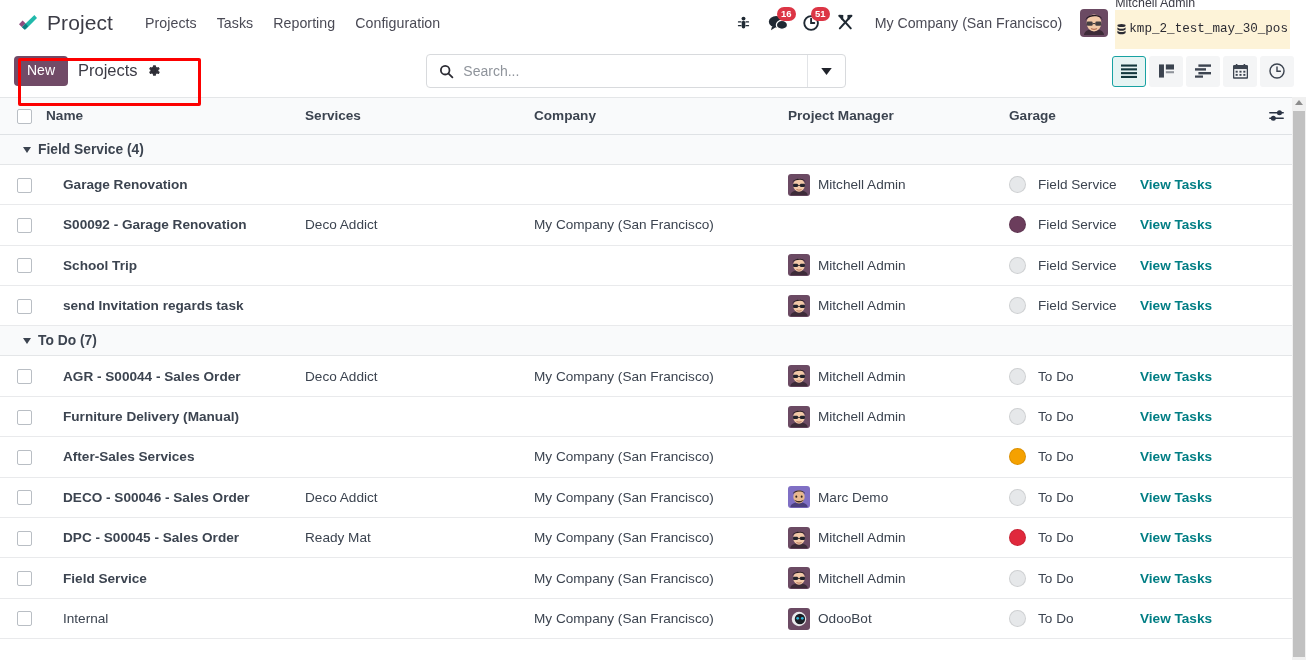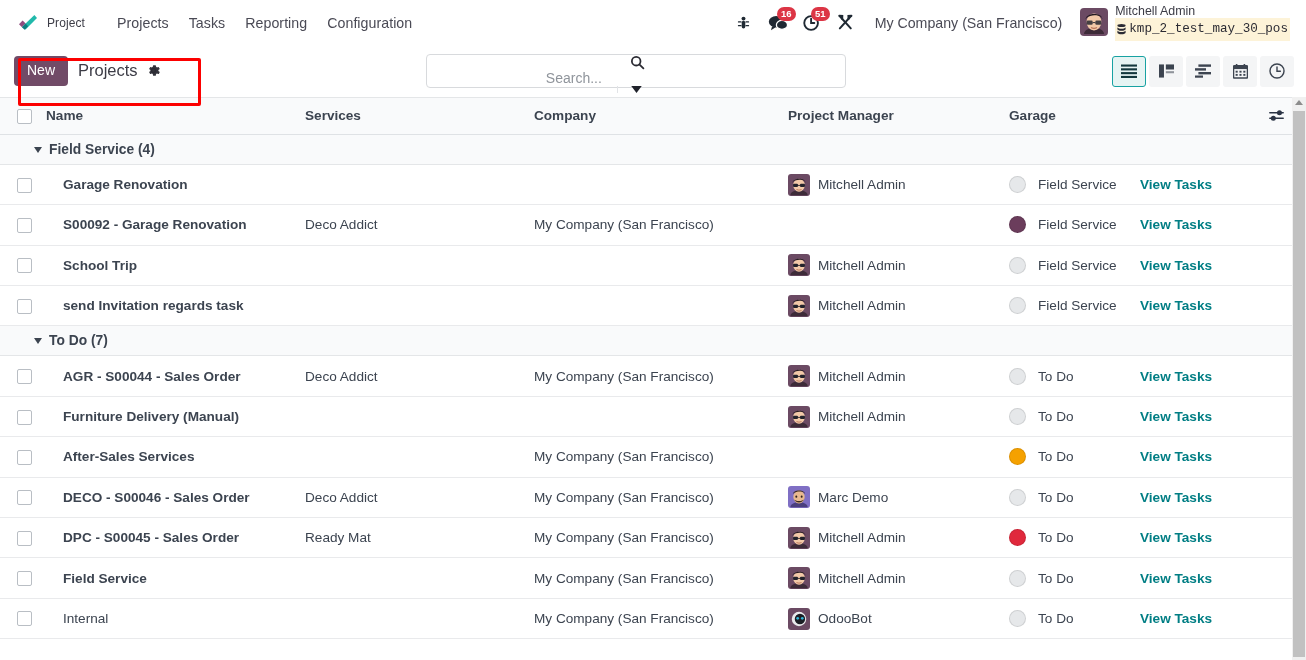--- a/index.html
+++ b/index.html
@@ -17,21 +17,21 @@
     height: 45px;
     background: #ffffff;
     display: flex;
     align-items: center;
     padding: 0 12px 0 14px;
     position: relative;
     z-index: 5;
   }
   .brand-logo { width: 26px; height: 26px; display: flex; align-items: center; justify-content: center; margin-right: 7px; }
   .brand-name {
-    font-size: 12px;
+    font-size: 21px;
     color: #3c3c46;
     font-weight: 400;
     margin-right: 22px;
     letter-spacing: .1px;
     cursor: pointer;
   }
   .nav-item {
     font-size: 14.2px;
     color: #4a4a55;
     padding: 6px 10px;
@@ -86,21 +86,21 @@
   .user-text { line-height: 1.15; }
   .user-name { font-size: 12.4px; color: #3c3c46; white-space: nowrap; }
   .db-name {
     font-size: 12.6px;
     font-family: "Liberation Mono", "DejaVu Sans Mono", monospace;
     color: #2b2b33;
     background: #fdf3d8;
     display: inline-flex;
     align-items: center;
     gap: 3px;
-    padding: 4px 2px;
+    padding: 12px 2px;
     white-space: nowrap;
   }
 
   
   .control-panel {
     height: 52px;
     background: #ffffff;
     display: flex;
     align-items: center;
     padding: 0 12px 0 14px;
@@ -139,21 +139,20 @@
 
   .cp-center { flex: 1; display: flex; justify-content: center; }
   .searchview {
     width: 420px;
     height: 34px;
     border: 1px solid #d8dadd;
     border-radius: 4px;
     display: flex;
     align-items: center;
     background: #fff;
-    flex-direction: column;
   }
   .search-icon-wrap { padding: 0 9px 0 12px; display: flex; color: #2b2b33; }
   .search-input {
     flex: 1;
     border: 0; outline: 0;
     font-size: 14px;
     font-family: "Liberation Sans", sans-serif;
     color: #3c3c46;
     background: transparent;
     height: 100%;
@@ -237,21 +236,21 @@
     border-top: 1px solid #e4e6e8;
     height: 30px;
     padding: 0;
   }
   .group-label {
     display: flex; align-items: center;
     gap: 7px;
     font-weight: 700;
     color: #3c4450;
     font-size: 13.8px;
-    padding-left: 34px;
+    padding-left: 23px;
     cursor: pointer;
   }
   .caret {
     width: 0; height: 0;
     border-left: 4.5px solid transparent;
     border-right: 4.5px solid transparent;
     border-top: 6px solid #3c4450;
     margin-top: 1px;
   }
 

